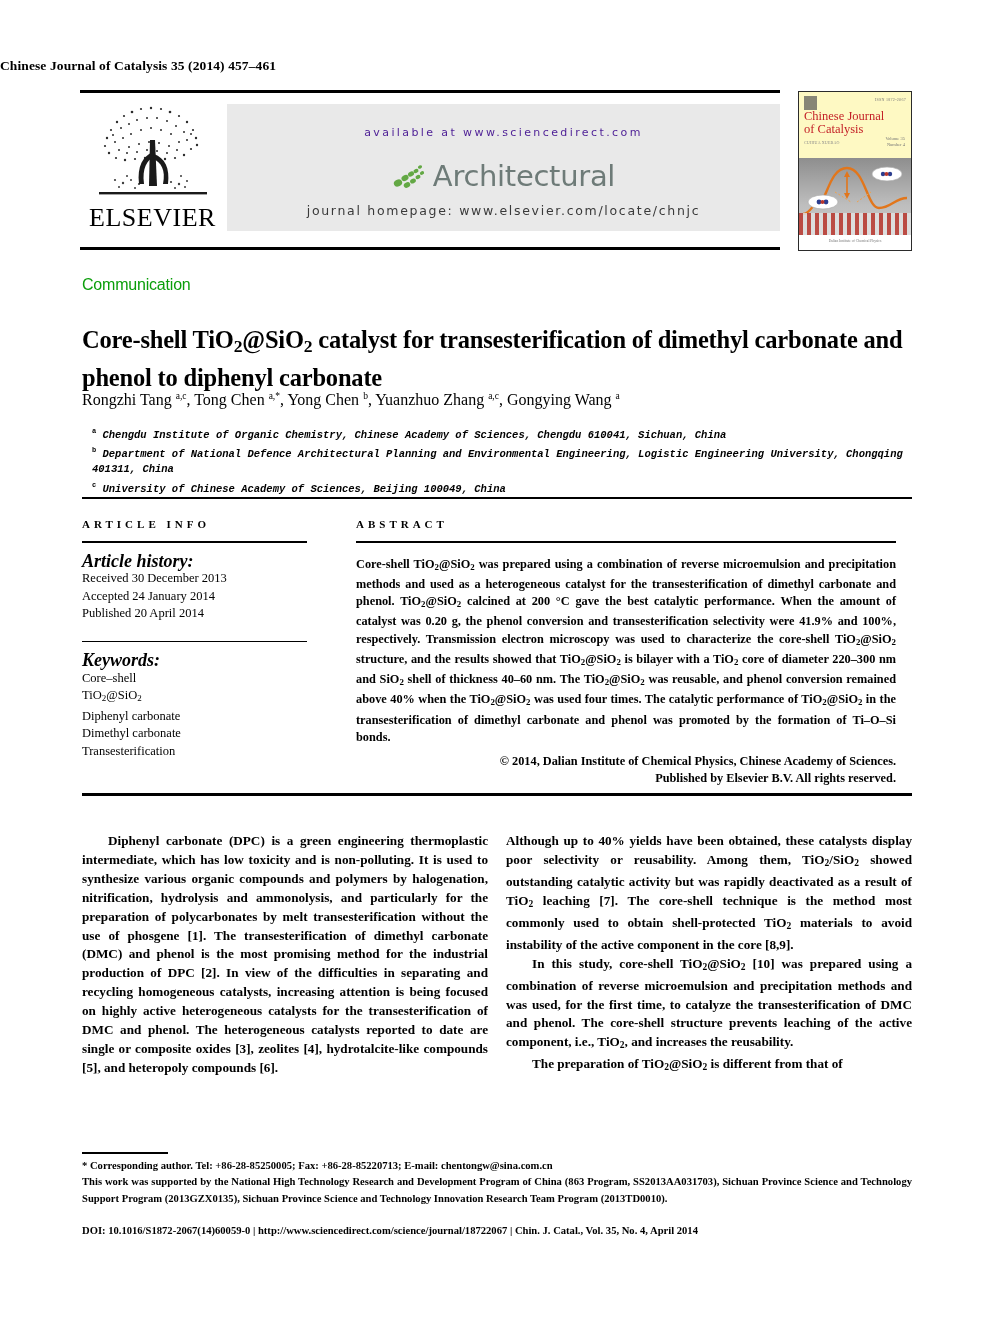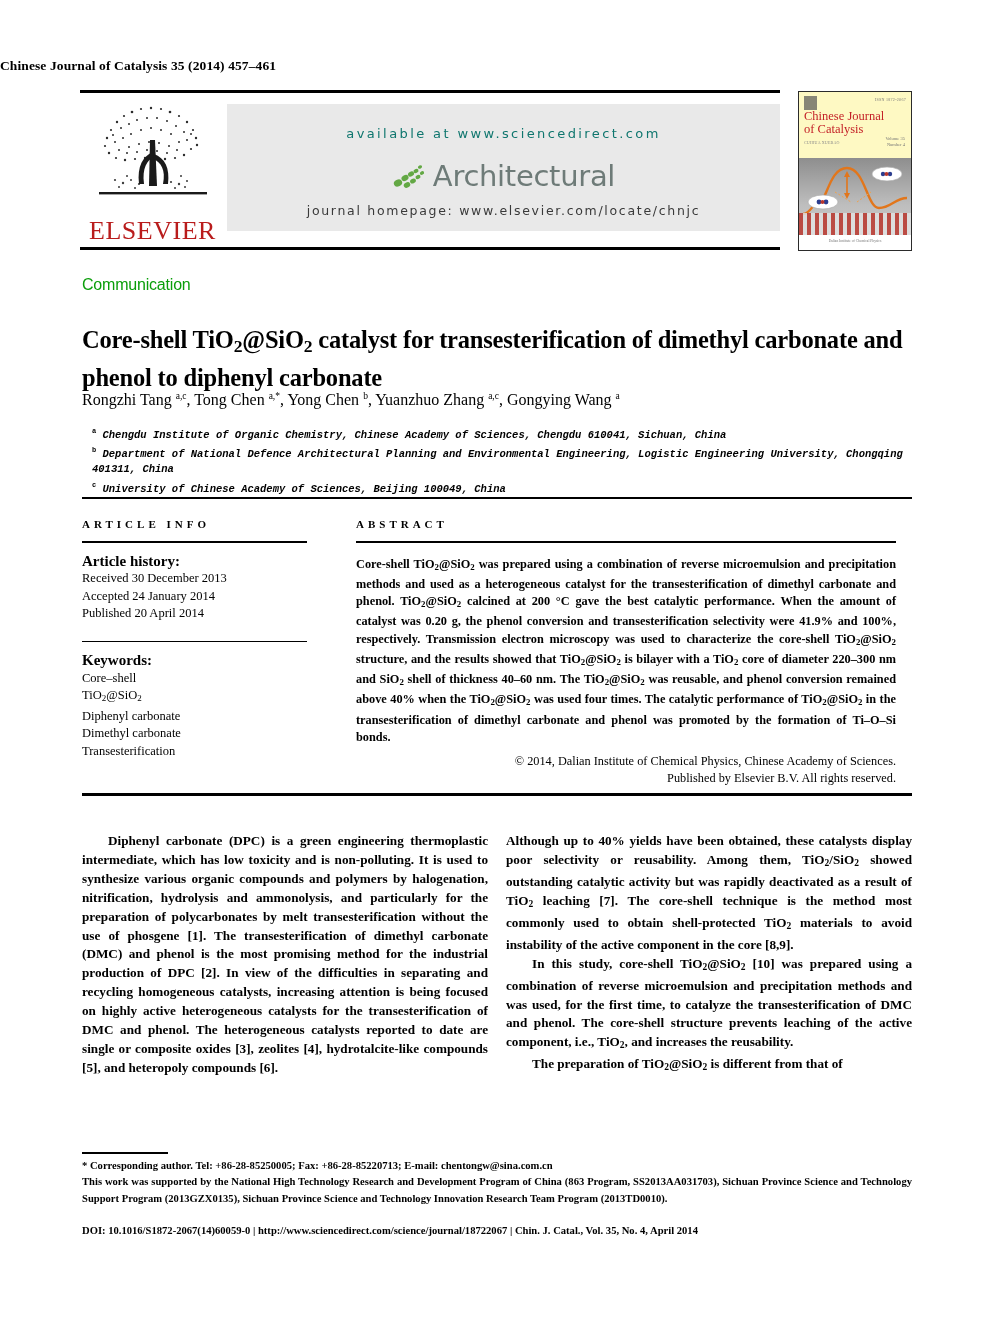--- a/index.html
+++ b/index.html
@@ -67,40 +67,40 @@
   .elsevier-tree {
     width: 124px;
     height: 104px;
     margin: 2px auto 0;
     display: block;
   }
   .elsevier-word {
     font-family: "Liberation Serif", serif;
     font-size: 26px;
     letter-spacing: 0.5px;
-    color: #b91c1c;
+    color: #000000;
     line-height: 1;
-    margin-top: 14px;
+    margin-top: 1px;
   }
   .sd-panel {
     position: absolute;
     left: 147px; top: 14px;
     width: 553px;
     height: 127px;
     background: #e9e9e9;
   }
   .sd-avail {
     position: absolute;
     left: 0; top: 22px;
     width: 553px;
     text-align: center;
     font-family: "DejaVu Sans", sans-serif;
-    font-size: 13px;
+    font-size: 11px;
     letter-spacing: 2.4px;
-    color: #0f766e;
+    color: #4c1d95;
   }
   .sd-logo {
     position: absolute;
     left: 0; top: 52px;
     width: 553px;
     height: 40px;
     display: flex;
     align-items: center;
     justify-content: center;
   }
@@ -278,22 +278,23 @@
     letter-spacing: 4px;
   }
   .hr-thin {
     height: 1.6px;
     background: #000;
     margin: 11px 0 10px;
   }
   .hr-thin.wide { margin: 11px 0 13px; }
   .info-label {
     font-family: "Liberation Serif", serif;
-    font-weight: bold;
-    font-size: 15px;
+    font-style: italic;
+    font-weight: bold;
+    font-size: 18px;
     line-height: 17.5px;
   }
   .info-line {
     font-family: "Liberation Serif", serif;
     font-weight: normal;
     font-size: 12.5px;
     line-height: 17.5px;
   }
   .hr-mid {
     height: 1.6px;
@@ -302,21 +303,21 @@
   }
   .abstract-text {
     font-family: "Liberation Serif", serif;
     font-weight: bold;
     font-size: 12.3px;
     line-height: 17.3px;
     text-align: justify;
   }
   .copyright {
     font-family: "Liberation Serif", serif;
-    font-weight: normal;
+    font-weight: bold;
     font-size: 12.3px;
     line-height: 17.3px;
     text-align: right;
     margin-top: 7px;
   }
   .rule-b {
     position: absolute;
     left: 82px; top: 793px;
     width: 830px;
     height: 2.5px;

